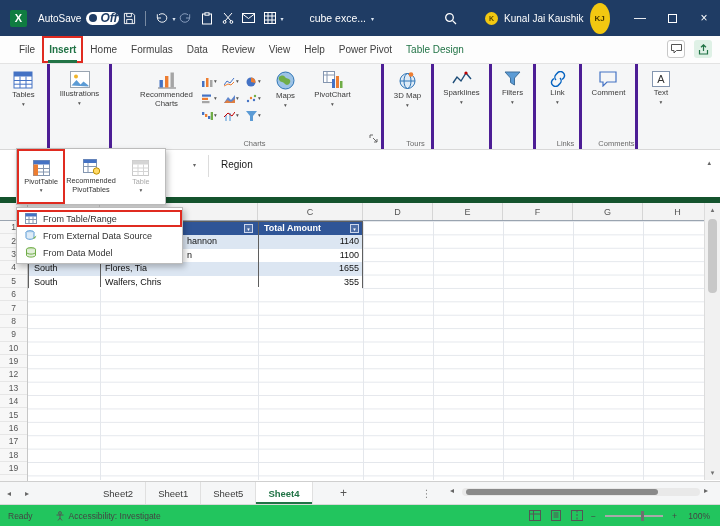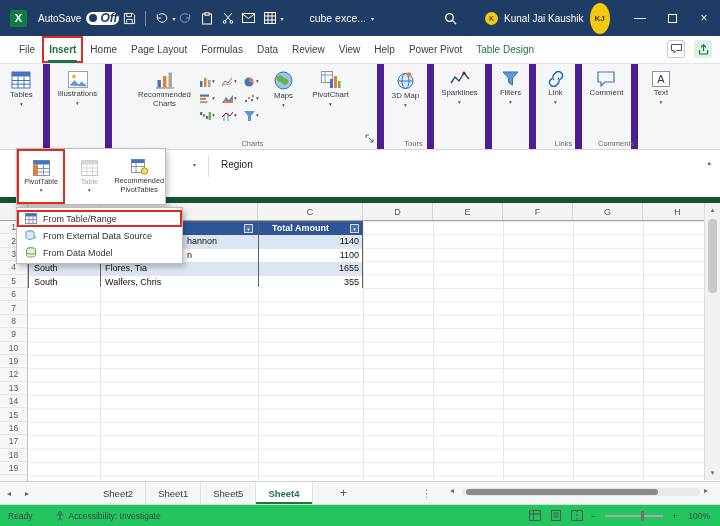--- a/index.html
+++ b/index.html
@@ -30,21 +30,21 @@
   .tab.active{color:#217346;font-weight:bold;}
   .tab.active::after{content:"";position:absolute;left:6px;right:6px;bottom:0;height:3px;background:#217346;}
   .tab.accent{color:#217346;}
   .highlight{outline:2px solid #e02b20;outline-offset:-2px;}
   .tabrow-right{position:absolute;top:40px;right:8px;display:flex;gap:9px;align-items:center;}
   .small-box-ic{width:18px;height:18px;border:1px solid #c8c8c8;border-radius:3px;display:flex;align-items:center;justify-content:center;background:#fff;}
   .share-ic{width:18px;height:18px;border-radius:3px;background:#dff1e6;display:flex;align-items:center;justify-content:center;}
 
   
   .ribbon{position:absolute;top:64px;left:0;right:0;height:86px;background:#f5f6f7;border-bottom:1px solid #d8d8d8;display:flex;}
-  .rgroup{position:relative;display:flex;align-items:flex-start;justify-content:center;padding:4px 2px 13px;border-right:7px solid #4c1d95;flex:none;}
+  .rgroup{position:relative;display:flex;align-items:flex-start;justify-content:center;padding:4px 2px 13px;border-right:3px solid #4c1d95;flex:none;}
   .rgroup-label{position:absolute;bottom:1px;left:16px;right:0;text-align:center;font-size:7.5px;color:#6a6a6a;}
   .rbtn{display:flex;flex-direction:column;align-items:center;gap:2px;padding:3px 2px;font-size:7.8px;color:#3a3a3a;text-align:center;line-height:1.15;}
   .chev{font-size:5.5px;color:#555;line-height:1;}
   .minigrid{display:grid;grid-template-columns:repeat(3,22px);grid-auto-rows:17px;margin-top:5px;}
   .mini{display:flex;align-items:center;justify-content:center;gap:1px;}
   .launcher{position:absolute;right:3px;bottom:2px;}
 
   
   .frow{position:absolute;top:150px;left:0;right:0;height:53px;background:#fff;border-bottom:6px solid #14532d;}
   .fb-chev{position:absolute;left:193px;top:11px;font-size:6px;color:#666;}
@@ -202,21 +202,20 @@
       </span>
       <span class="win-btn">×</span>
     </div>
   </div>
 
   <div class="tabrow">
 
   <div class="tab">File</div>
       <div class="tab active highlight">Insert</div>
       <div class="tab">Home</div>
-      <div class="tab">Page Layout</div>
       <div class="tab">Formulas</div>
       <div class="tab">Data</div>
       <div class="tab">Review</div>
       <div class="tab">View</div>
       <div class="tab">Help</div>
       <div class="tab">Power Pivot</div>
       <div class="tab accent">Table Design</div>
     </div>
   <div class="tabrow-right">
     <span class="small-box-ic">
@@ -487,21 +486,21 @@
 
     <div class="tbl">
       <div class="t-row" style="top:0;background:#2f5597;"></div>
       <div class="t-row" style="top:13.4px;background:#dce6f2;"></div>
       <div class="t-row" style="top:26.8px;background:#fff;"></div>
       <div class="t-row" style="top:40.2px;background:#dce6f2;"></div>
       <div class="t-row" style="top:53.6px;background:#fff;"></div>
       <div class="tvl" style="left:71px"></div>
       <div class="tvl" style="left:229px"></div>
 
-      <div class="t th" style="left:231px;top:0;padding-left:12px;">Total Amount</div>
+      <div class="t th" style="left:231px;top:0;padding-left:4px;">Total Amount</div>
       <span class="filt" style="left:215px;top:2px;">▾</span>
       <span class="filt" style="left:321px;top:2px;">▾</span>
 
       <div class="t" style="left:158px;top:13.4px;">hannon</div>
       <div class="t t-num" style="left:231px;top:13.4px;width:99px;">1140</div>
       <div class="t" style="left:158px;top:26.8px;">n</div>
       <div class="t t-num" style="left:231px;top:26.8px;width:99px;">1100</div>
       <div class="t" style="left:5px;top:40.2px;">South</div>
       <div class="t" style="left:76px;top:40.2px;">Flores, Tia</div>
       <div class="t t-num" style="left:231px;top:40.2px;width:99px;">1655</div>
@@ -577,38 +576,38 @@
     <div class="pitem highlight">
       <svg width="17" height="16" viewBox="0 0 17 16">
           <rect x="0.5" y="0.5" width="16" height="15" fill="#fff" stroke="#8496b0"></rect>
           <rect x="0.5" y="0.5" width="16" height="4" fill="#4472c4"></rect>
           <rect x="0.5" y="4.5" width="4.5" height="11" fill="#ed7d31"></rect>
           <path d="M5 8.5h12M5 12h12M10.5 4.5v11" stroke="#8496b0" fill="none"></path>
         </svg>
       <span>PivotTable</span>
       <span class="chev">▾</span>
     </div>
-    <div class="pitem disabled">
-      <svg width="17" height="16" viewBox="0 0 17 16">
-          <rect x="0.5" y="0.5" width="16" height="15" fill="#fff" stroke="#8a8a8a"></rect>
-          <rect x="0.5" y="0.5" width="16" height="4" fill="#9aa5b1"></rect>
-          <path d="M0.5 8h16M0.5 11.5h16M6 4.5v11M11.5 4.5v11" stroke="#9aa5b1" fill="none"></path>
-        </svg>
-      <span>Table</span>
-      <span class="chev">▾</span>
-    </div>
     <div class="pitem">
       <svg width="17" height="16" viewBox="0 0 17 16">
           <rect x="0.5" y="0.5" width="13" height="13" fill="#fff" stroke="#8496b0"></rect>
           <rect x="0.5" y="0.5" width="13" height="3.5" fill="#4472c4"></rect>
           <path d="M0.5 7.5h13M5 4v9.5" stroke="#8496b0" fill="none"></path>
           <circle cx="13.5" cy="12" r="3.2" fill="#ffd966" stroke="#bf9000"></circle>
         </svg>
       <span>Recommended PivotTables</span>
     </div>
+    <div class="pitem disabled">
+      <svg width="17" height="16" viewBox="0 0 17 16">
+          <rect x="0.5" y="0.5" width="16" height="15" fill="#fff" stroke="#8a8a8a"></rect>
+          <rect x="0.5" y="0.5" width="16" height="4" fill="#9aa5b1"></rect>
+          <path d="M0.5 8h16M0.5 11.5h16M6 4.5v11M11.5 4.5v11" stroke="#9aa5b1" fill="none"></path>
+        </svg>
+      <span>Table</span>
+      <span class="chev">▾</span>
+    </div>
   </div>
 
   <div class="pmenu">
     <div class="mitem highlight">
       <svg width="12" height="11" viewBox="0 0 12 11">
           <rect x="0.5" y="0.5" width="11" height="10" fill="#fff" stroke="#8496b0"></rect>
           <rect x="0.5" y="0.5" width="11" height="3" fill="#4472c4"></rect>
           <path d="M0.5 6.5h11M4 3.5v7M8 3.5v7" stroke="#8496b0" fill="none"></path>
         </svg>
       <span>From Table/Range</span>

